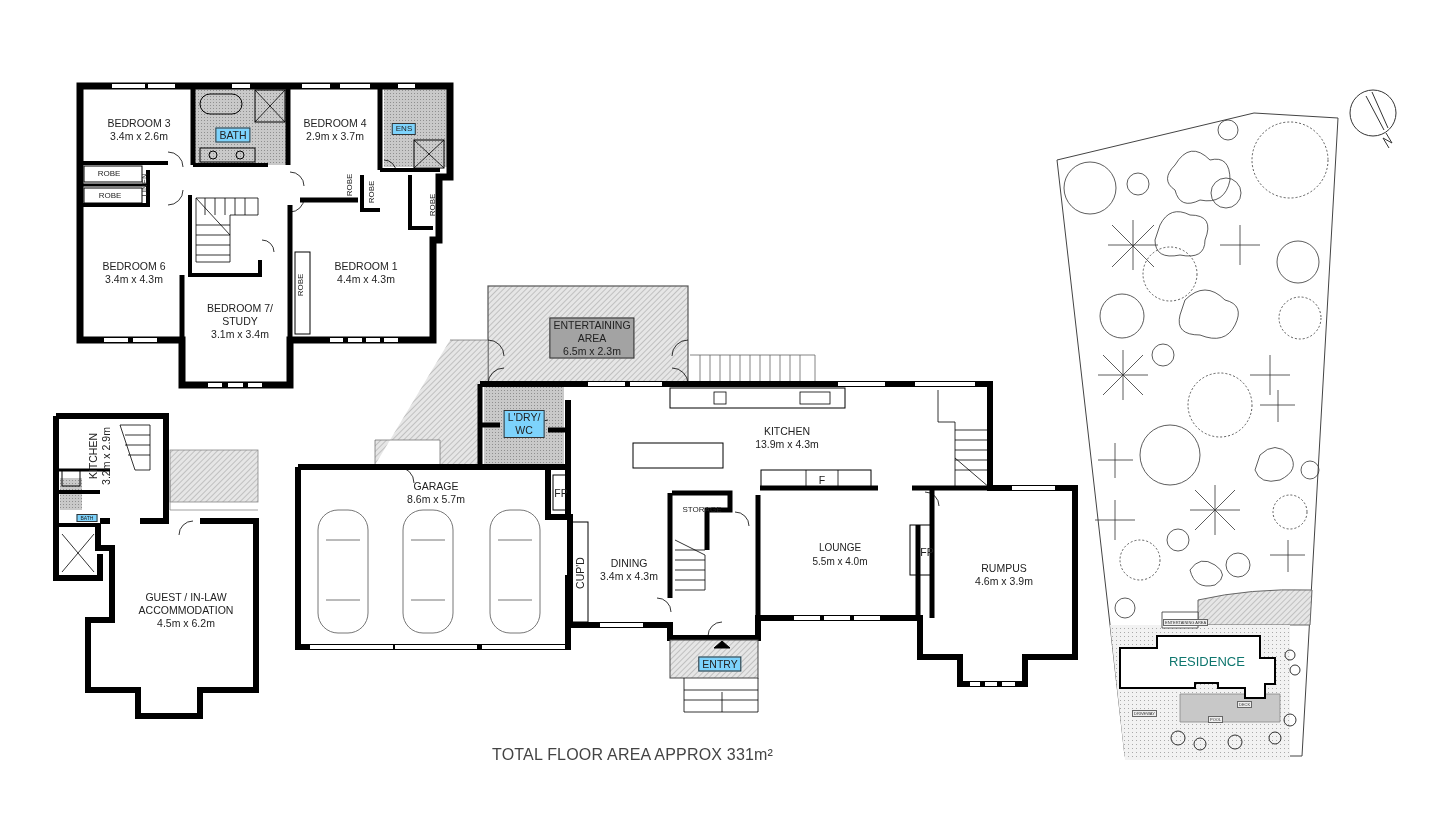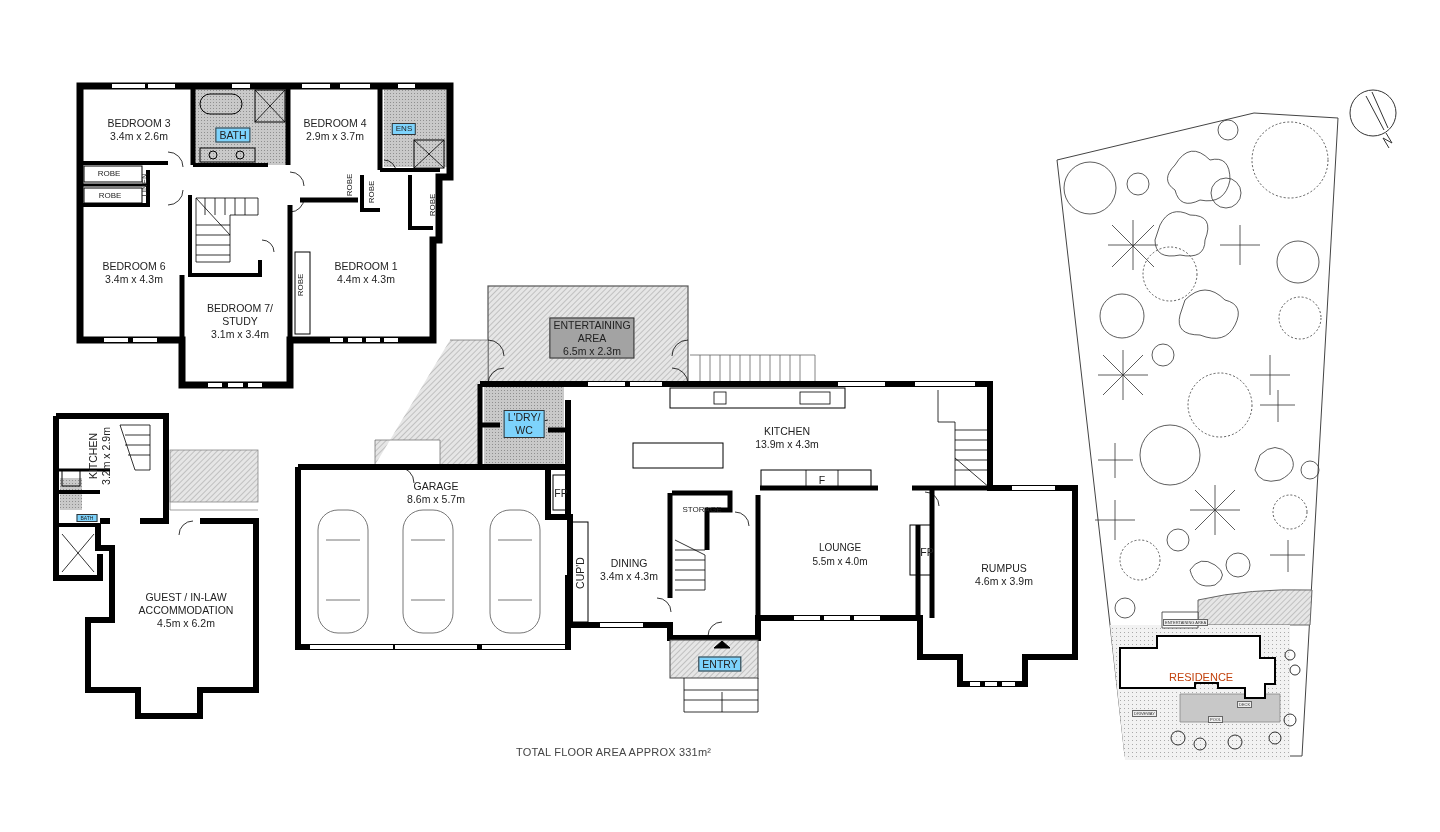--- a/index.html
+++ b/index.html
@@ -3,22 +3,22 @@
 <meta charset="utf-8">
 <style>
   html, body { margin:0; padding:0; background:#ffffff; }
   body { width:1440px; height:832px; position:relative; overflow:hidden; font-family:"Liberation Sans", sans-serif; }
   #plan { position:absolute; left:0; top:0; width:1440px; height:832px; }
   .lbl { position:absolute; text-align:center; color:#222; font-size:10.5px; line-height:13px; white-space:nowrap; transform:translate(-50%,-50%); }
   .lbl span { display:block; }
   .lbl.small { font-size:8px; line-height:10px; }
   .lbl.boxed { border:1px solid #333; background:#7dd3fc; padding:0 3px; }
   .lbl.vert { transform:translate(-50%,-50%) rotate(-90deg); }
-  .total { position:absolute; left:516px; top:746px; font-size:11px; color:#444; letter-spacing:0.2px; }
-  .residence { position:absolute; left:1169px; top:671px; font-size:11px; color:#c2410c; }
+  .total { position:absolute; left:492px; top:746px; font-size:16px; color:#444; letter-spacing:0.2px; }
+  .residence { position:absolute; left:1169px; top:654px; font-size:13px; color:#0f766e; }
   .tiny { position:absolute; font-size:4px; color:#333; border:1px solid #666; background:#eee; padding:0 1px; line-height:5px; }
 </style>
 </head>
 <body>
 
 <svg id="plan" viewBox="0 0 1440 832" xmlns="http://www.w3.org/2000/svg">
   <defs>
     <pattern id="hatch" width="4" height="4" patternUnits="userSpaceOnUse" patternTransform="rotate(45)">
       <rect width="4" height="4" fill="#e6e6e6"></rect>
       <line x1="0" y1="0" x2="0" y2="4" stroke="#9a9a9a" stroke-width="1"></line>

